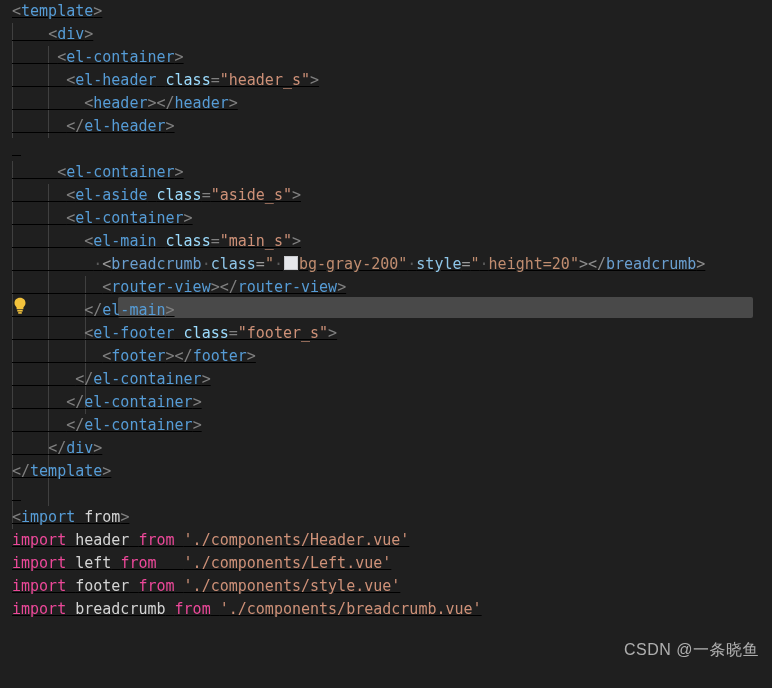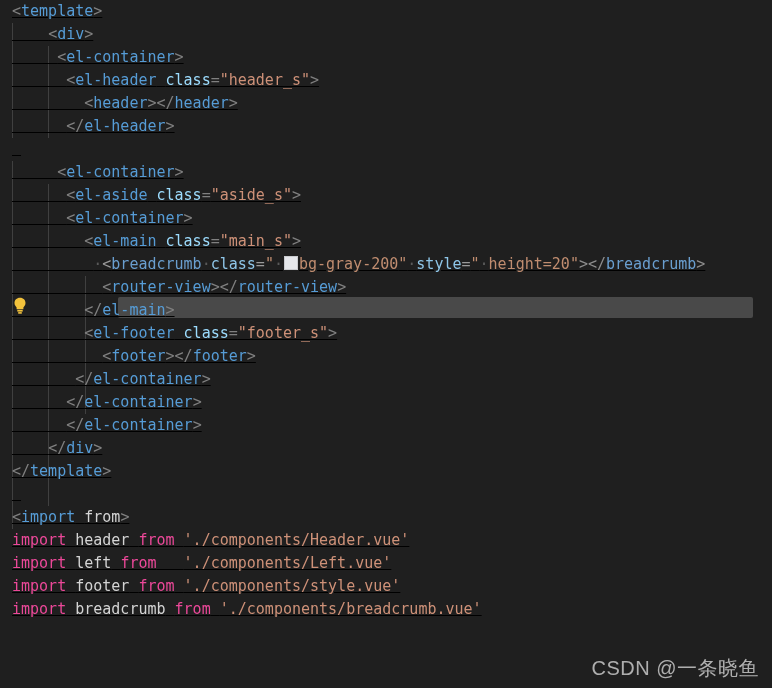--- a/index.html
+++ b/index.html
@@ -81,24 +81,24 @@
     left: 13px;
     top: 297px;
     width: 14px;
     height: 17px;
     z-index: 3;
   }
 
   .watermark {
     position: absolute;
     right: 13px;
-    bottom: 8px;
+    bottom: 27px;
     color: #c8c8c8;
     font-family: "Liberation Sans", "DejaVu Sans", sans-serif;
-    font-size: 20px;
+    font-size: 16px;
     letter-spacing: 0.5px;
     opacity: 0.85;
     z-index: 4;
   }
 </style>
 </head>
 <body>
 
 <div id="editor">
 

